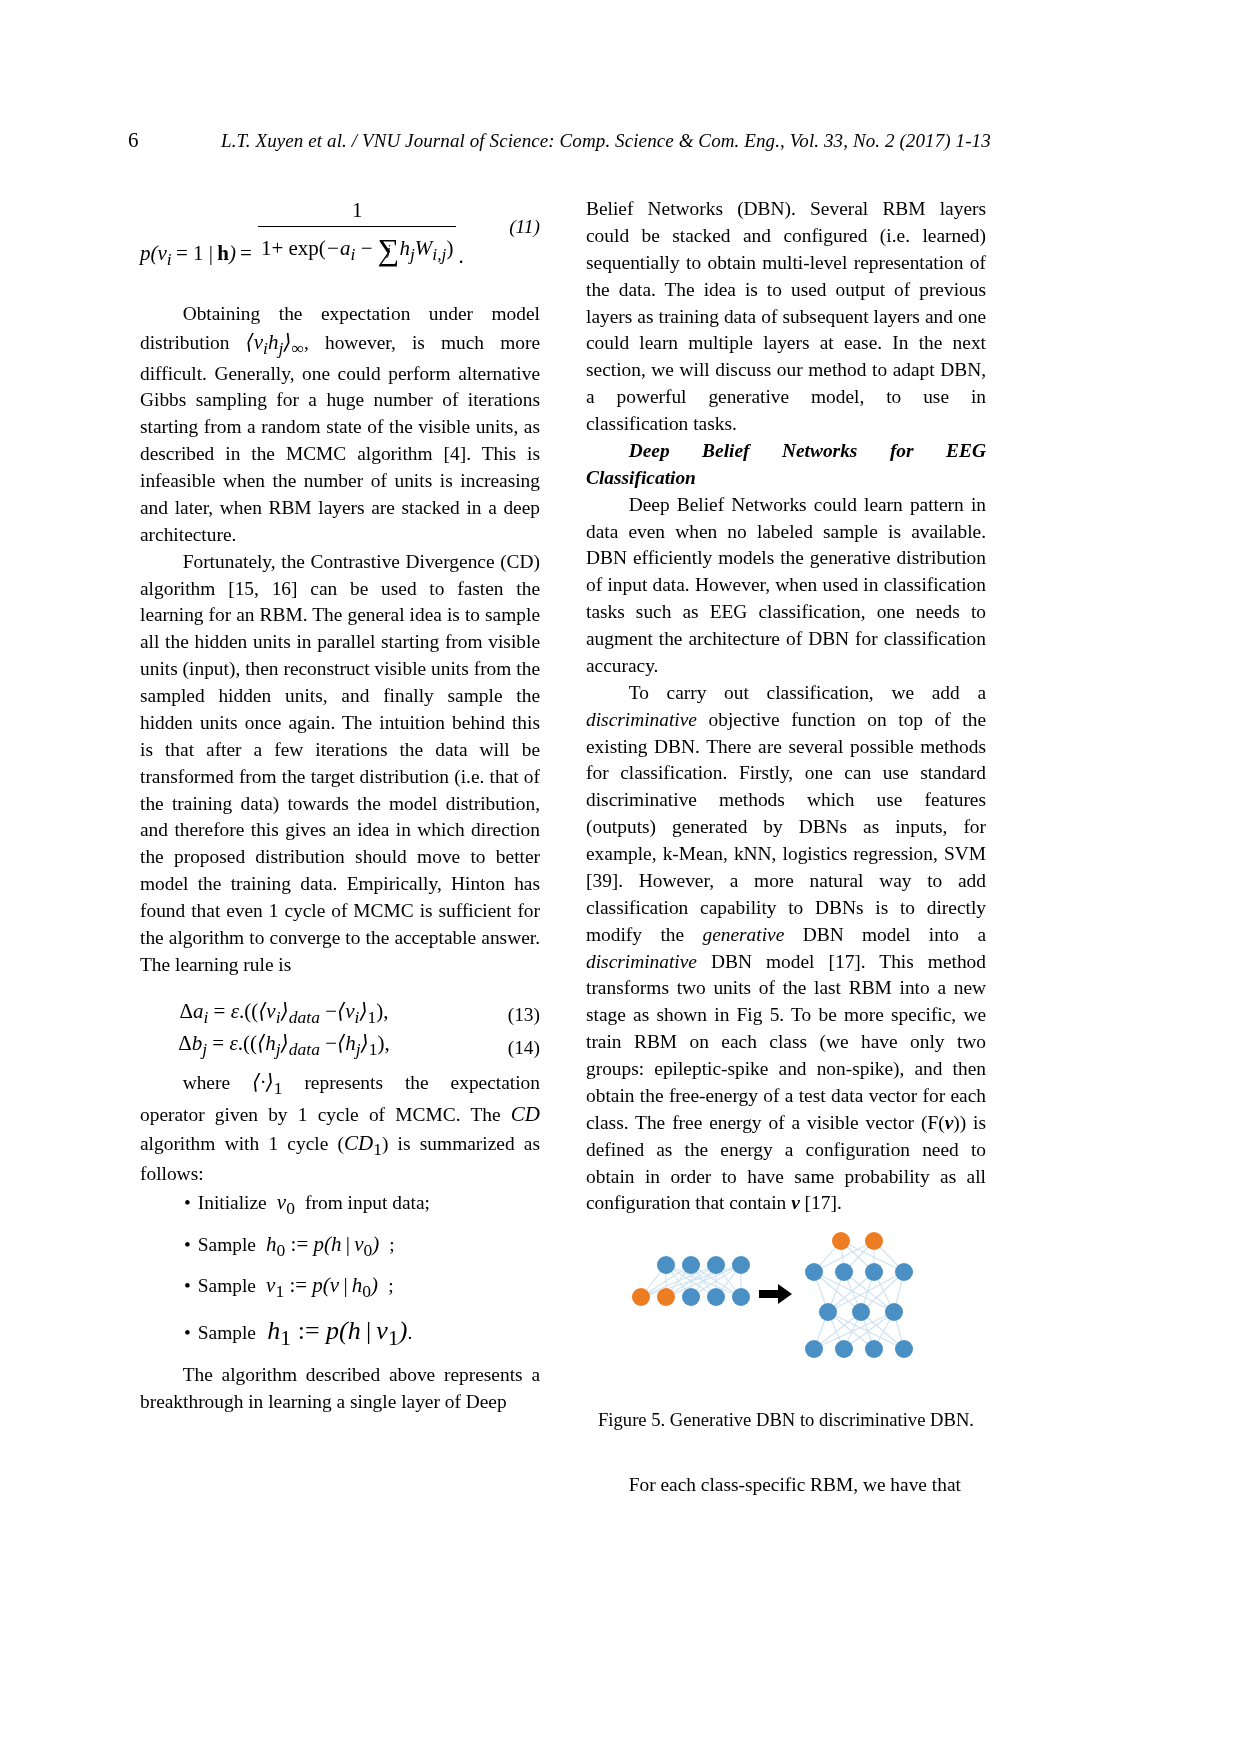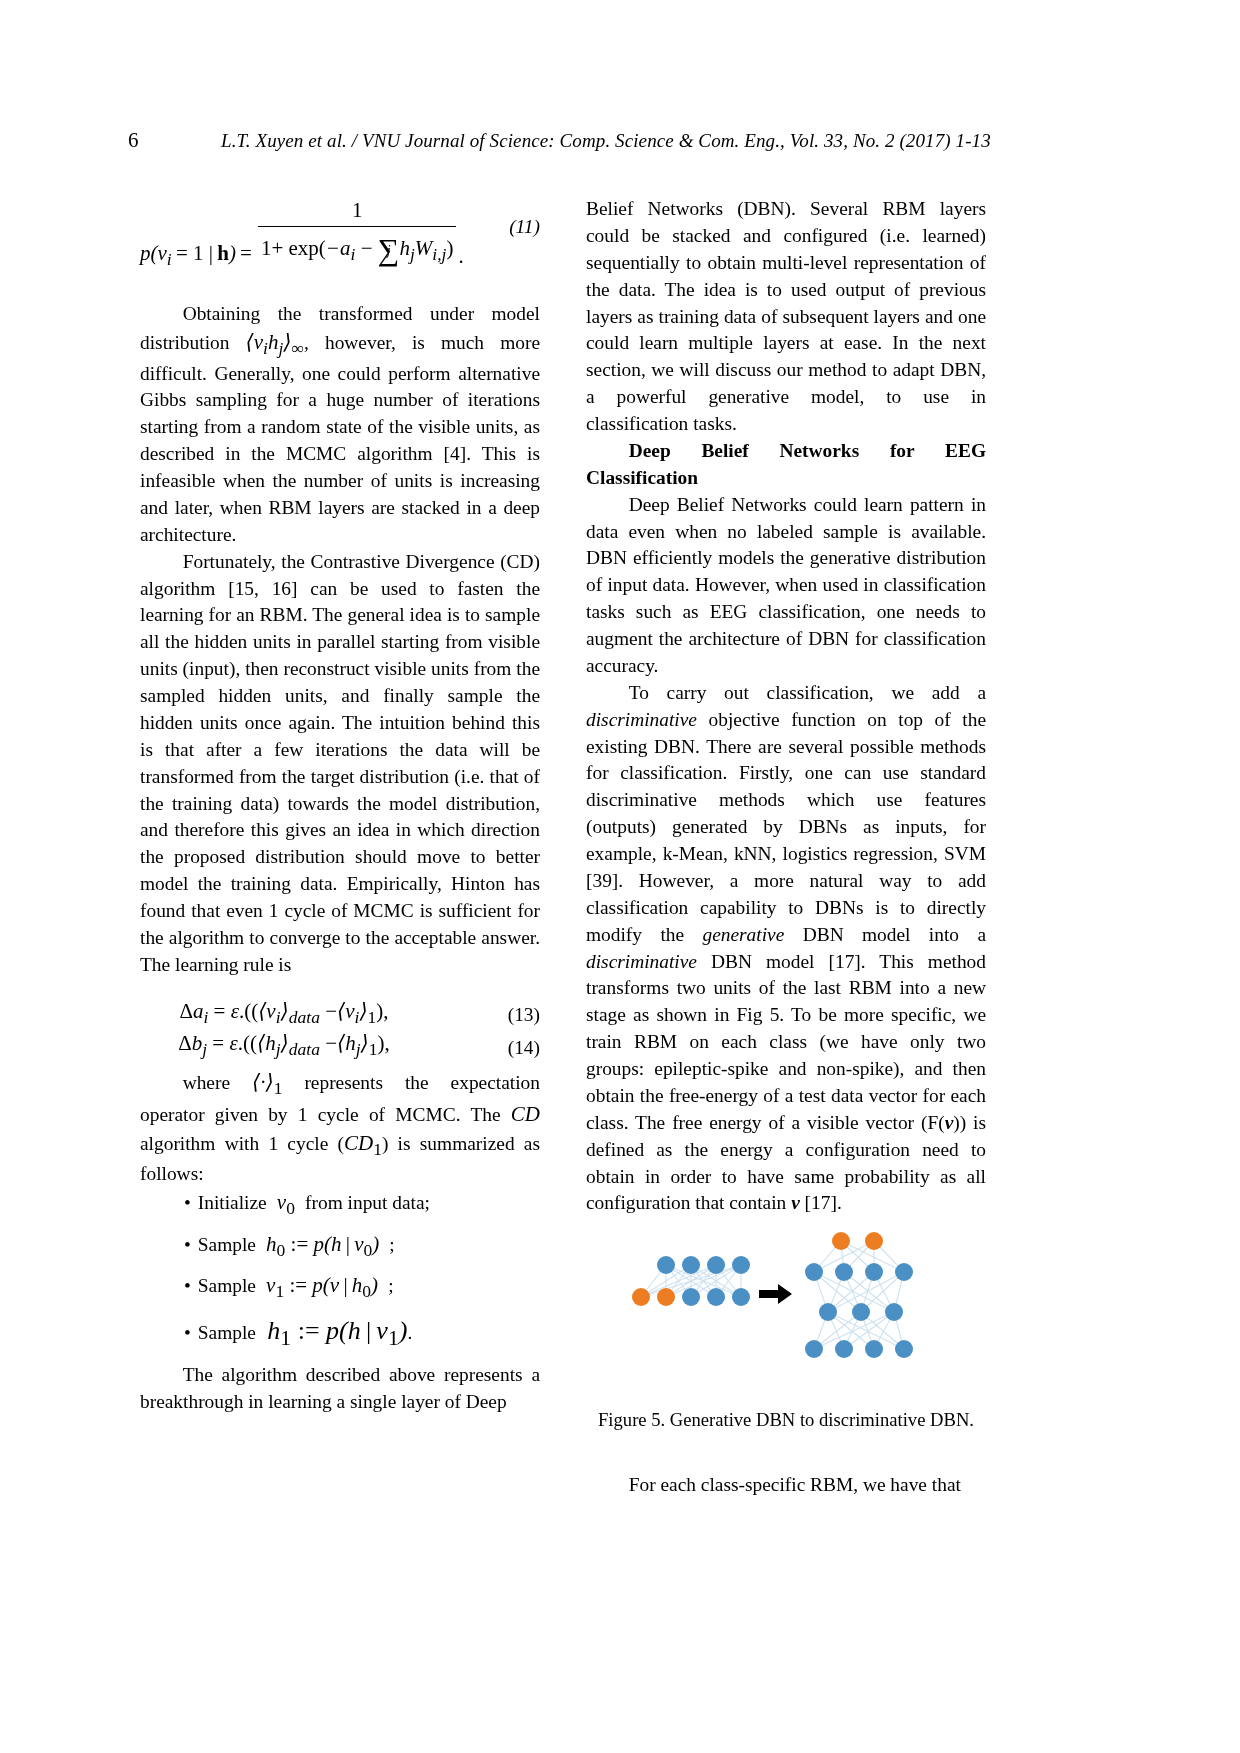--- a/index.html
+++ b/index.html
@@ -66,20 +66,21 @@
   p.noindent { text-indent: 0; }
   .bold { font-weight: bold; }
   .ital { font-style: italic; }
   h3.sub {
     margin: 0;
     font-size: 19.4px;
     font-weight: bold;
     line-height: 1.385;
     text-align: justify;
     text-indent: 2.2em;
+    font-style: italic;
   }
 
   
   .math {
     font-family: "Liberation Serif", "DejaVu Serif", serif;
     font-style: italic;
     white-space: nowrap;
   }
   .mathup { font-style: normal; }
   .mbold  { font-weight: bold; font-style: normal; }
@@ -188,21 +189,21 @@
         <span class="math frac" style="font-size:21px; margin-left:6px;">
           <span class="num"><span class="mathup">1</span></span>
           <span class="den"><span class="mathup">1+ exp(</span>−a<sub>i</sub> <span class="mathup">−</span>
             <span class="bigsum">∑<span class="sumsub">j</span></span>h<sub>j</sub>W<sub>i,j</sub><span class="mathup">)</span></span>
         </span>
         <span class="math mathup" style="font-size:21px; align-self:flex-end; margin-left:2px;">.</span>
         <span class="eq-num" style="top:18px;font-style:italic;">(11)</span>
       </div>
     </div>
 
-    <p><span>Obtaining the transformed under model distribution</span>
+    <p><span>Obtaining the expectation under model distribution</span>
       <span class="math" style="font-size:21px;">⟨v<sub>i</sub>h<sub>j</sub>⟩<sub class="subn">∞</sub></span><span>, however, is much more difficult. Generally, one could perform alternative Gibbs sampling for a huge number of iterations starting from a random state of the visible units, as described in the MCMC algorithm [4]. This is infeasible when the number of units is increasing and later, when RBM layers are stacked in a deep architecture.</span></p>
 
     <p>Fortunately, the Contrastive Divergence (CD) algorithm [15, 16] can be used to fasten the learning for an RBM. The general idea is to sample all the hidden units in parallel starting from visible units (input), then reconstruct visible units from the sampled hidden units, and finally sample the hidden units once again. The intuition behind this is that after a few iterations the data will be transformed from the target distribution (i.e. that of the training data) towards the model distribution, and therefore this gives an idea in which direction the proposed distribution should move to better model the training data. Empirically, Hinton has found that even 1 cycle of MCMC is sufficient for the algorithm to converge to the acceptable answer. The learning rule is</p>
 
     <div class="eqblock" style="margin-top:18px; margin-bottom:6px;">
 
 
       <div class="eq-row" style="margin-bottom:0;">
         <span class="math" style="font-size:21px; margin-right:112px;">
           <span class="mathup">Δ</span>a<sub>i</sub> <span class="mathup">=</span> ε<span class="mathup">.((</span>⟨v<sub>i</sub>⟩<sub>data</sub> <span class="mathup">−</span>⟨v<sub>i</sub>⟩<sub class="subn">1</sub><span class="mathup">),</span>

